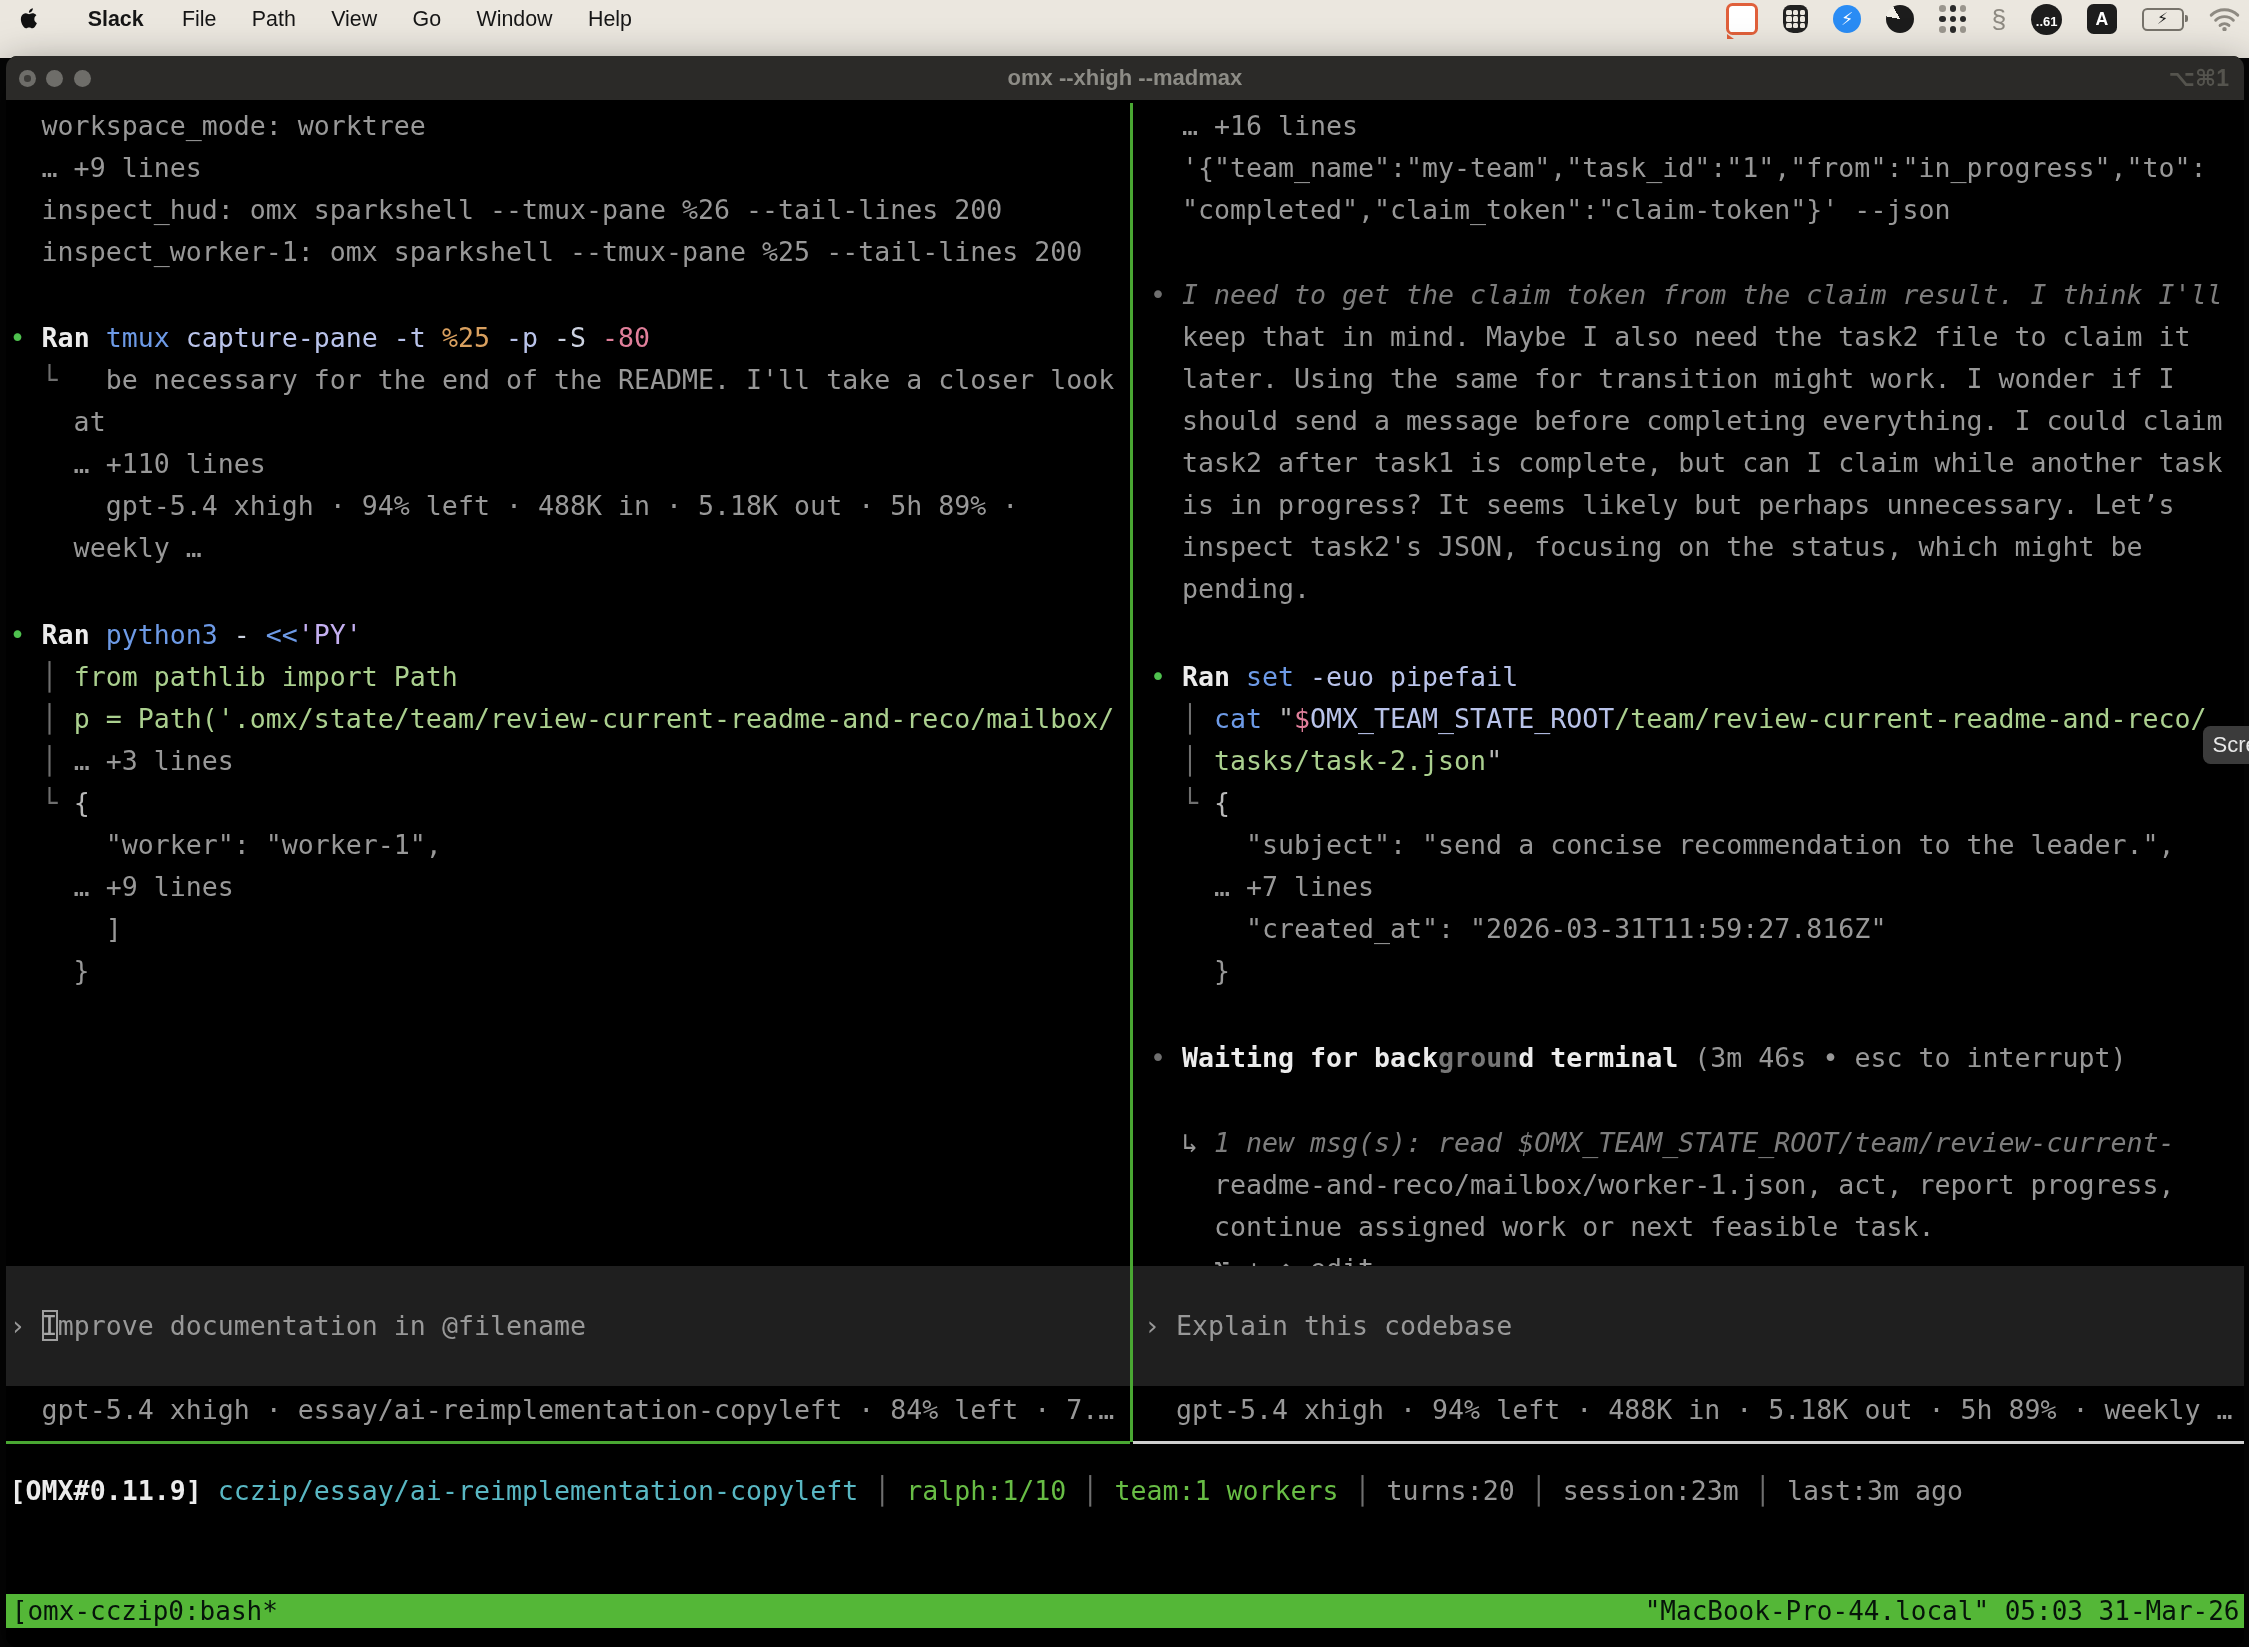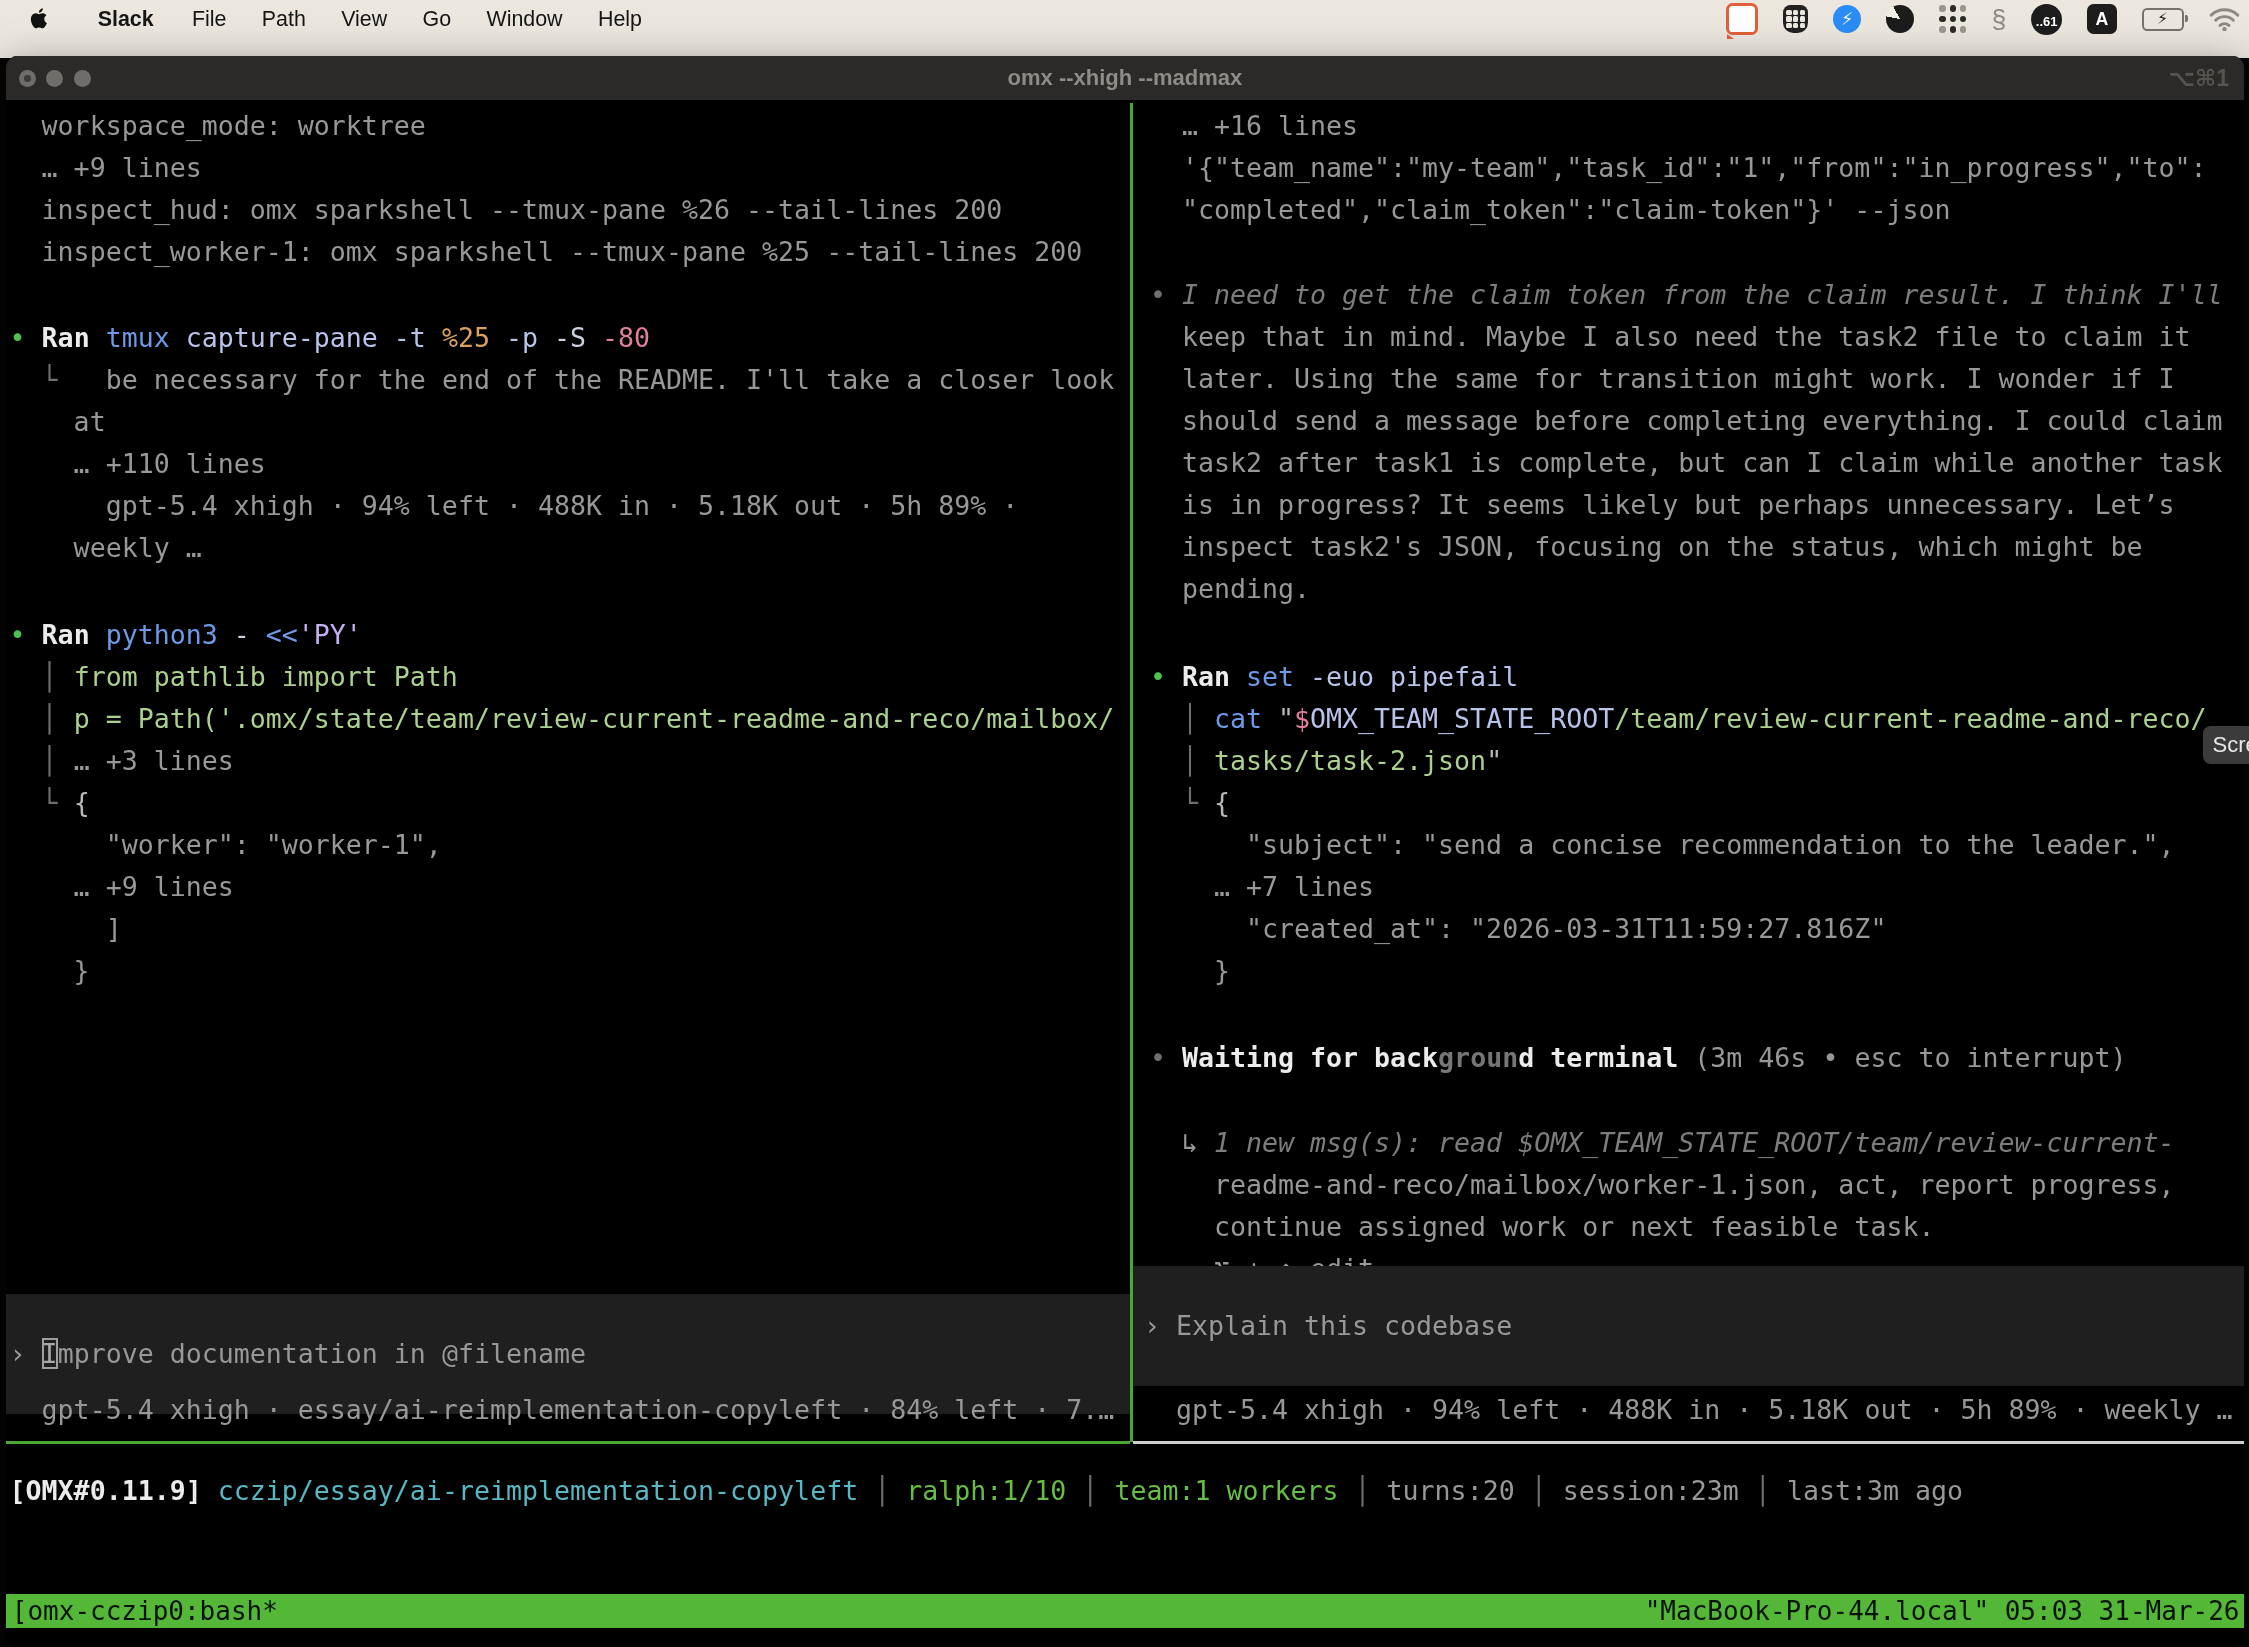--- a/index.html
+++ b/index.html
@@ -2,21 +2,21 @@
 <html style="font-size:11.8px"><head>
 <meta charset="utf-8">
 <style>
   html,body{margin:0;padding:0;background:#000;}
   .screen{position:relative;width:2250px;height:1648px;overflow:hidden;background:#050505;
           font-family:"Liberation Sans","DejaVu Sans",sans-serif;}
   
   .desktop-top{position:absolute;left:0;top:0;width:2250px;height:58px;background:#ebe7df;}
   .menubar{position:absolute;left:0;top:0;width:2250px;height:38px;display:flex;align-items:center;
            color:#161616;font-size:21.4px;}
-  .mb-left{display:flex;align-items:center;gap:0;padding-left:30px;}
+  .mb-left{display:flex;align-items:center;gap:0;padding-left:20px;}
   .apple{width:22px;height:25px;margin-right:28px;display:flex;align-items:center;}
   .mb-item{padding:0 17.7px;font-weight:400;}
   .mb-item.app{font-weight:700;padding-right:20.7px;}
   .mb-right{position:absolute;right:10.3px;top:0;height:38px;display:flex;align-items:center;gap:25px;}
   .sicon{display:flex;align-items:center;justify-content:center;}
   .ic-chat{width:26.6px;height:26.6px;border:3.7px solid #e0603b;border-radius:6.6px;background:#fff;position:relative;}
   .ic-chat::after{content:"";position:absolute;left:-1.5px;bottom:-6.6px;border-left:7.4px solid #e0603b;border-top:5.9px solid transparent;border-bottom:0;border-right:5.9px solid transparent;}
   .ic-shield{width:25px;height:28px;background:#222;border-radius:7.4px 7.4px 10.3px 10.3px;display:grid;
              grid-template-columns:repeat(3,5.2px);grid-template-rows:repeat(3,5.2px);gap:1.5px;place-content:center;}
   .ic-shield i{background:#ece8e0;border-radius:1.5px;}
@@ -177,21 +177,21 @@
       </div>
       <span class="win-title">omx --xhigh --madmax</span>
       <span class="win-shortcut">⌥⌘1</span>
     </div>
 
     <div class="term">
       
       <div class="blk" style="left:3.7px;top:5.2px;"><div class="ln"><span class="sg c-gray">  workspace_mode: worktree</span></div><div class="ln"><span class="sg c-gray">  … +9 lines</span></div><div class="ln"><span class="sg c-gray">  inspect_hud: omx sparkshell --tmux-pane %26 --tail-lines 200</span></div><div class="ln"><span class="sg c-gray">  inspect_worker-1: omx sparkshell --tmux-pane %25 --tail-lines 200</span></div></div>
       <div class="blk" style="left:3.7px;top:217px;"><div class="ln"><span class="sg c-greenb">• </span><span class="sg c-white">Ran </span><span class="sg c-blue">tmux </span><span class="sg c-lav">capture-pane </span><span class="sg c-lav">-t </span><span class="sg c-orange">%25 </span><span class="sg c-lav">-p </span><span class="sg c-pale">-S </span><span class="sg c-pink">-80</span></div><div class="ln"><span class="sg c-dim">  └   </span><span class="sg c-gray">be necessary for the end of the README. I'll take a closer look</span></div><div class="ln"><span class="sg c-gray">    at</span></div><div class="ln"><span class="sg c-gray">    … +110 lines</span></div><div class="ln"><span class="sg c-gray">      gpt-5.4 xhigh · 94% left · 488K in · 5.18K out · 5h 89% ·</span></div><div class="ln"><span class="sg c-gray">    weekly …</span></div></div>
       <div class="blk" style="left:3.7px;top:514px;"><div class="ln"><span class="sg c-greenb">• </span><span class="sg c-white">Ran </span><span class="sg c-blue">python3 </span><span class="sg c-pale">- </span><span class="sg c-blue">&lt;&lt;</span><span class="sg c-lavp">'PY'</span></div><div class="ln"><span class="sg c-dim">  │ </span><span class="sg c-green">from pathlib import Path</span></div><div class="ln"><span class="sg c-dim">  │ </span><span class="sg c-green">p = Path('.omx/state/team/review-current-readme-and-reco/mailbox/</span></div><div class="ln"><span class="sg c-dim">  │ </span><span class="sg c-gray">… +3 lines</span></div><div class="ln"><span class="sg c-dim">  └ </span><span class="sg c-pale2">{</span></div><div class="ln"><span class="sg c-gray">      "worker": "worker-1",</span></div><div class="ln"><span class="sg c-gray">    … +9 lines</span></div><div class="ln"><span class="sg c-gray">      ]</span></div><div class="ln"><span class="sg c-gray">    }</span></div></div>
-      <div class="band band-l" style="top:1194px;height:120px;">
+      <div class="band band-l" style="top:1166px;height:120px;">
         <div class="pad-l"><div class="ln"><span class="sg c-gray">› </span><span class="sg c-cursor">I</span><span class="sg c-gray">mprove documentation in @filename</span></div></div>
       </div>
       <div class="blk" style="left:3.7px;top:1289px;"><div class="ln"><span class="sg c-gray">  gpt-5.4 xhigh · essay/ai-reimplementation-copyleft · 84% left · 7.…</span></div></div>
 
       
       <div class="blk" style="left:1144px;top:5.2px;"><div class="ln"><span class="sg c-gray">  … +16 lines</span></div><div class="ln"><span class="sg c-gray">  '{"team_name":"my-team","task_id":"1","from":"in_progress","to":</span></div><div class="ln"><span class="sg c-gray">  "completed","claim_token":"claim-token"}' --json</span></div></div>
       <div class="blk" style="left:1144px;top:174px;"><div class="ln"><span class="sg c-dim">• </span><span class="sg c-ital">I need to get the claim token from the claim result. I think I'll</span></div><div class="ln"><span class="sg c-gray">  keep that in mind. Maybe I also need the task2 file to claim it</span></div><div class="ln"><span class="sg c-gray">  later. Using the same for transition might work. I wonder if I</span></div><div class="ln"><span class="sg c-gray">  should send a message before completing everything. I could claim</span></div><div class="ln"><span class="sg c-gray">  task2 after task1 is complete, but can I claim while another task</span></div><div class="ln"><span class="sg c-gray">  is in progress? It seems likely but perhaps unnecessary. Let’s</span></div><div class="ln"><span class="sg c-gray">  inspect task2's JSON, focusing on the status, which might be</span></div><div class="ln"><span class="sg c-gray">  pending.</span></div></div>
       <div class="blk" style="left:1144px;top:556px;"><div class="ln"><span class="sg c-greenb">• </span><span class="sg c-white">Ran </span><span class="sg c-blue">set </span><span class="sg c-lav">-euo pipefail</span></div><div class="ln"><span class="sg c-dim">  │ </span><span class="sg c-blue">cat </span><span class="sg c-pale2">"</span><span class="sg c-pink">$</span><span class="sg c-lav">OMX_TEAM_STATE_ROOT</span><span class="sg c-green">/team/review-current-readme-and-reco/</span></div><div class="ln"><span class="sg c-dim">  │ </span><span class="sg c-green">tasks/task-2.json</span><span class="sg c-pale2">"</span></div><div class="ln"><span class="sg c-dim">  └ </span><span class="sg c-pale2">{</span></div><div class="ln"><span class="sg c-gray">      "subject": "send a concise recommendation to the leader.",</span></div><div class="ln"><span class="sg c-gray">    … +7 lines</span></div><div class="ln"><span class="sg c-gray">      "created_at": "2026-03-31T11:59:27.816Z"</span></div><div class="ln"><span class="sg c-gray">    }</span></div></div>
       <div class="blk" style="left:1144px;top:937px;"><div class="ln"><span class="sg c-dim">• </span><span class="sg c-white">Waiting for back</span><span class="sg c-shim">groun</span><span class="sg c-white">d terminal </span><span class="sg c-gray">(3m 46s • esc to interrupt)</span></div></div>
       <div class="blk" style="left:1144px;top:1022px;"><div class="ln"><span class="sg c-gray">  ↳ </span><span class="sg c-ital">1 new msg(s): read $OMX_TEAM_STATE_ROOT/team/review-current-</span></div><div class="ln"><span class="sg c-gray">    readme-and-reco/mailbox/worker-1.json, act, report progress,</span></div><div class="ln"><span class="sg c-gray">    continue assigned work or next feasible task.</span></div><div class="ln"><span class="sg c-gray">    ⌥ + ↑ edit</span></div></div>

